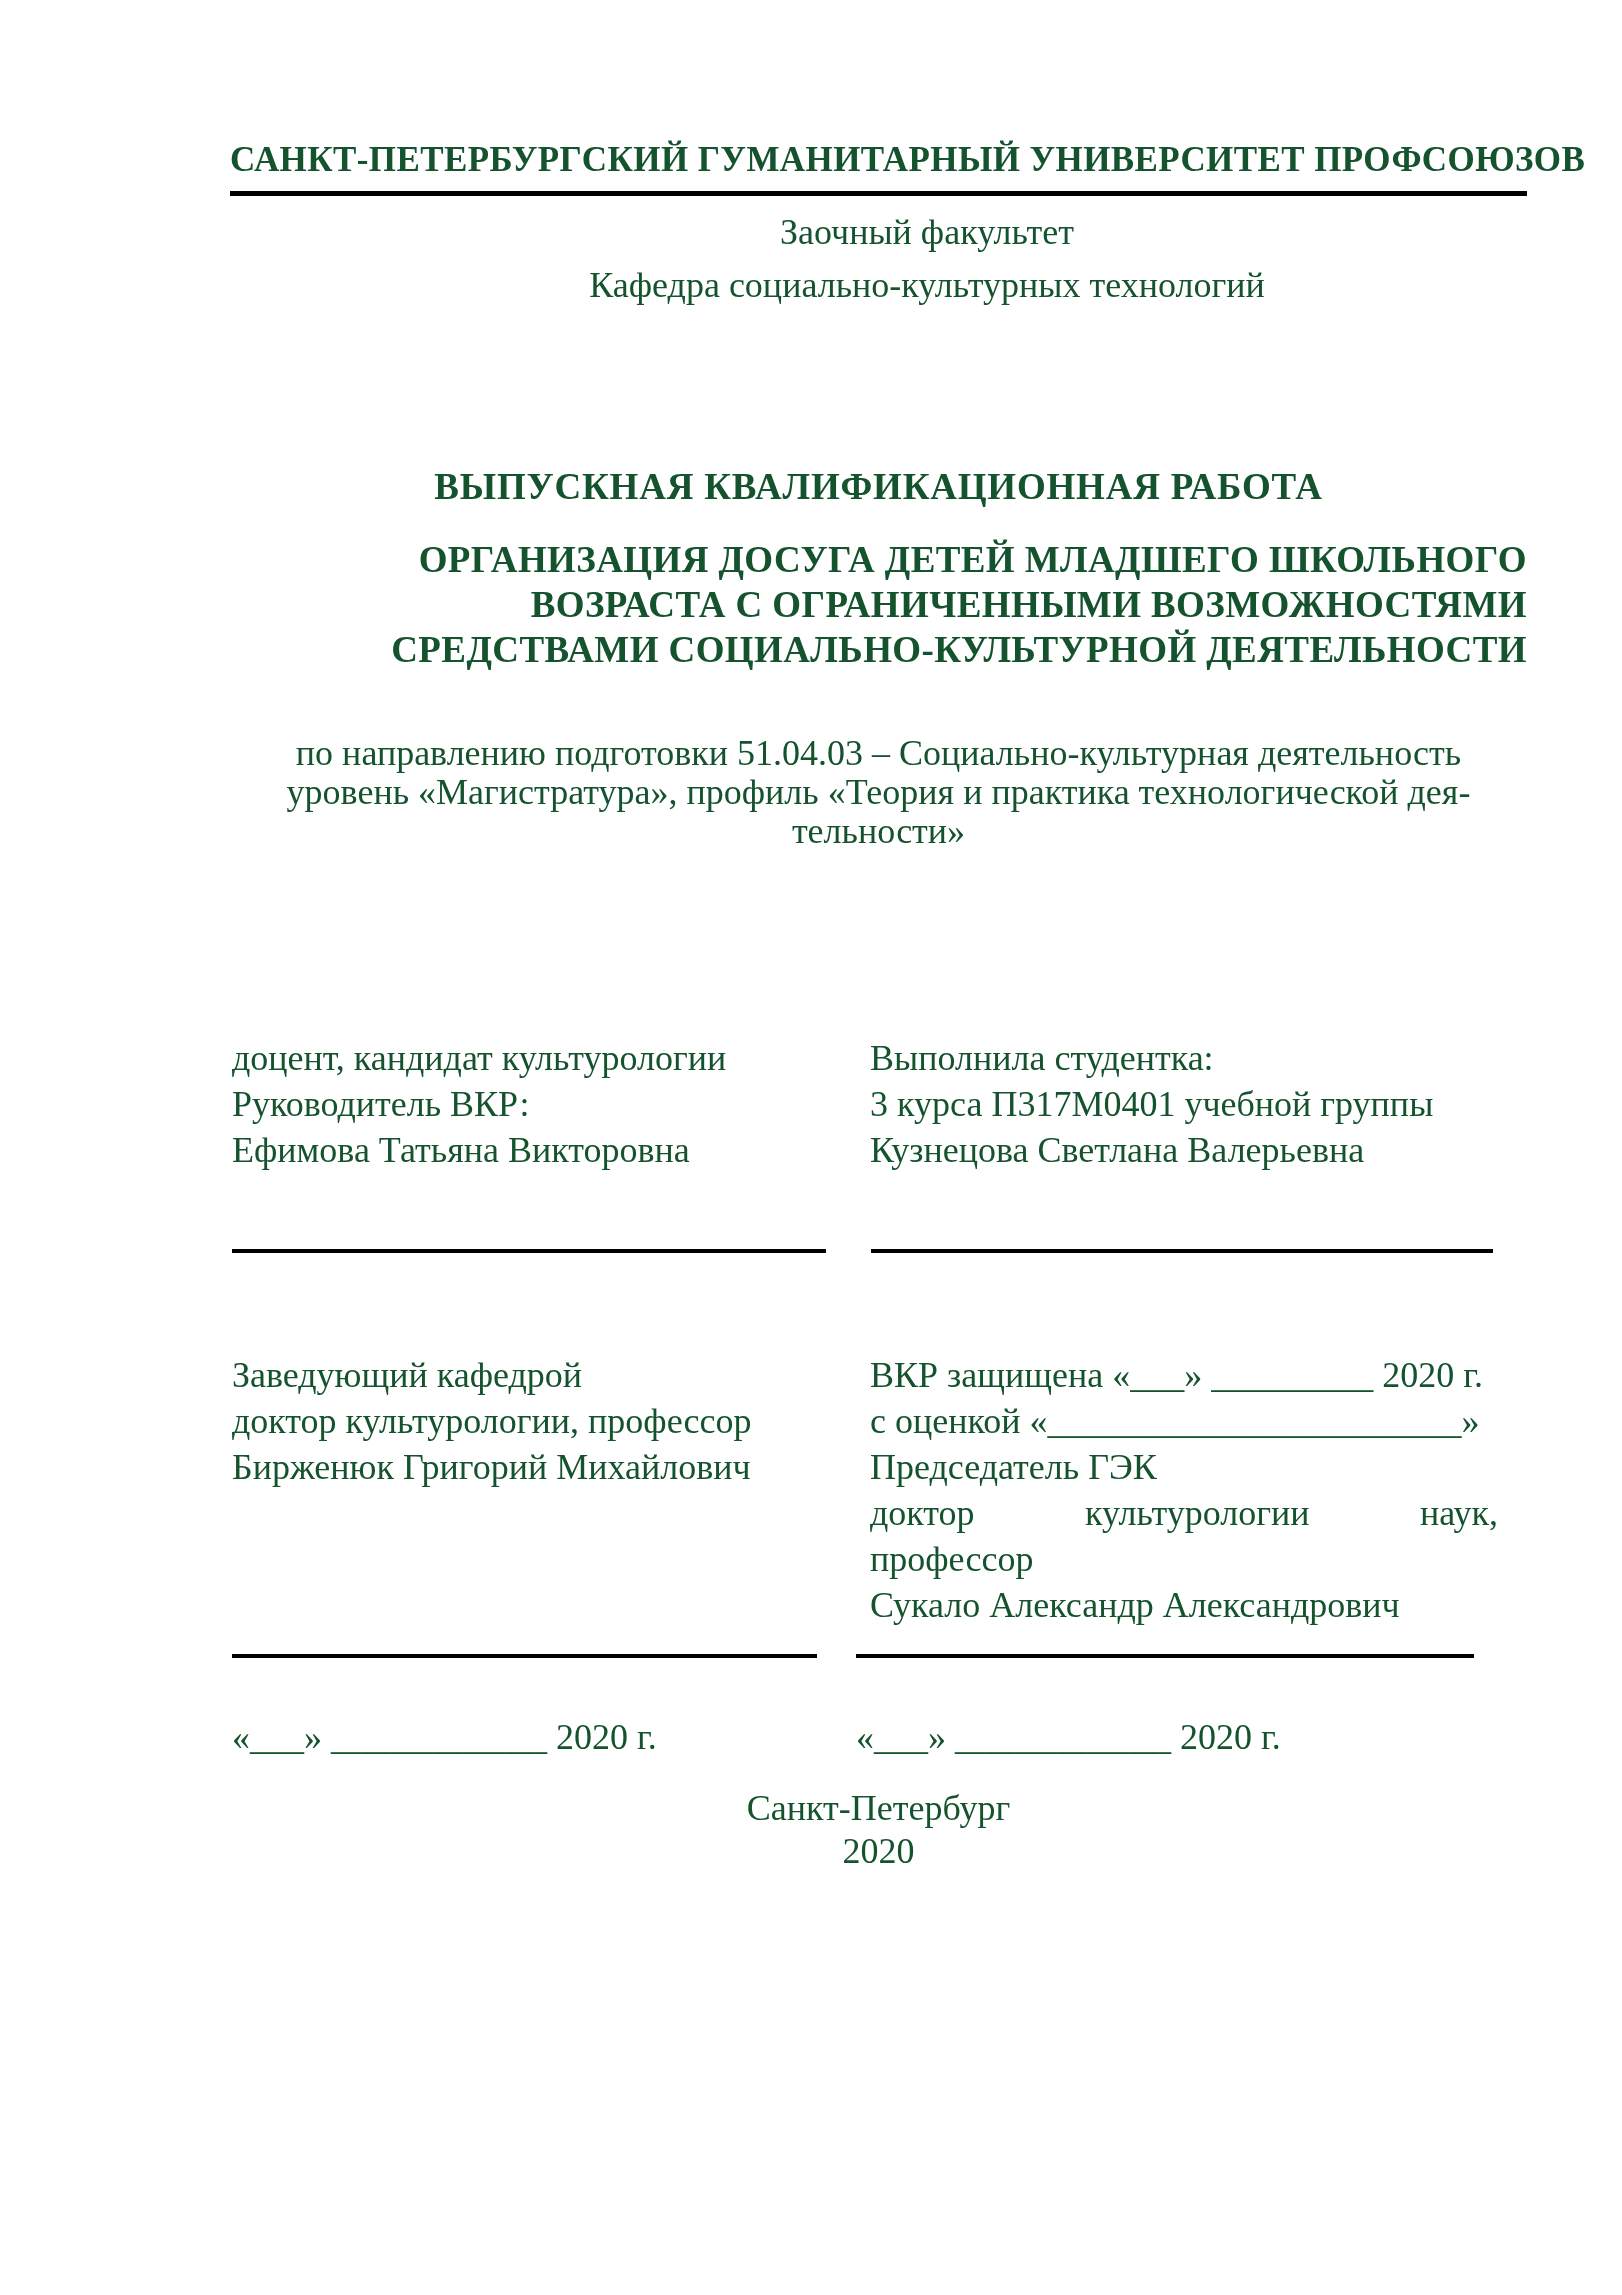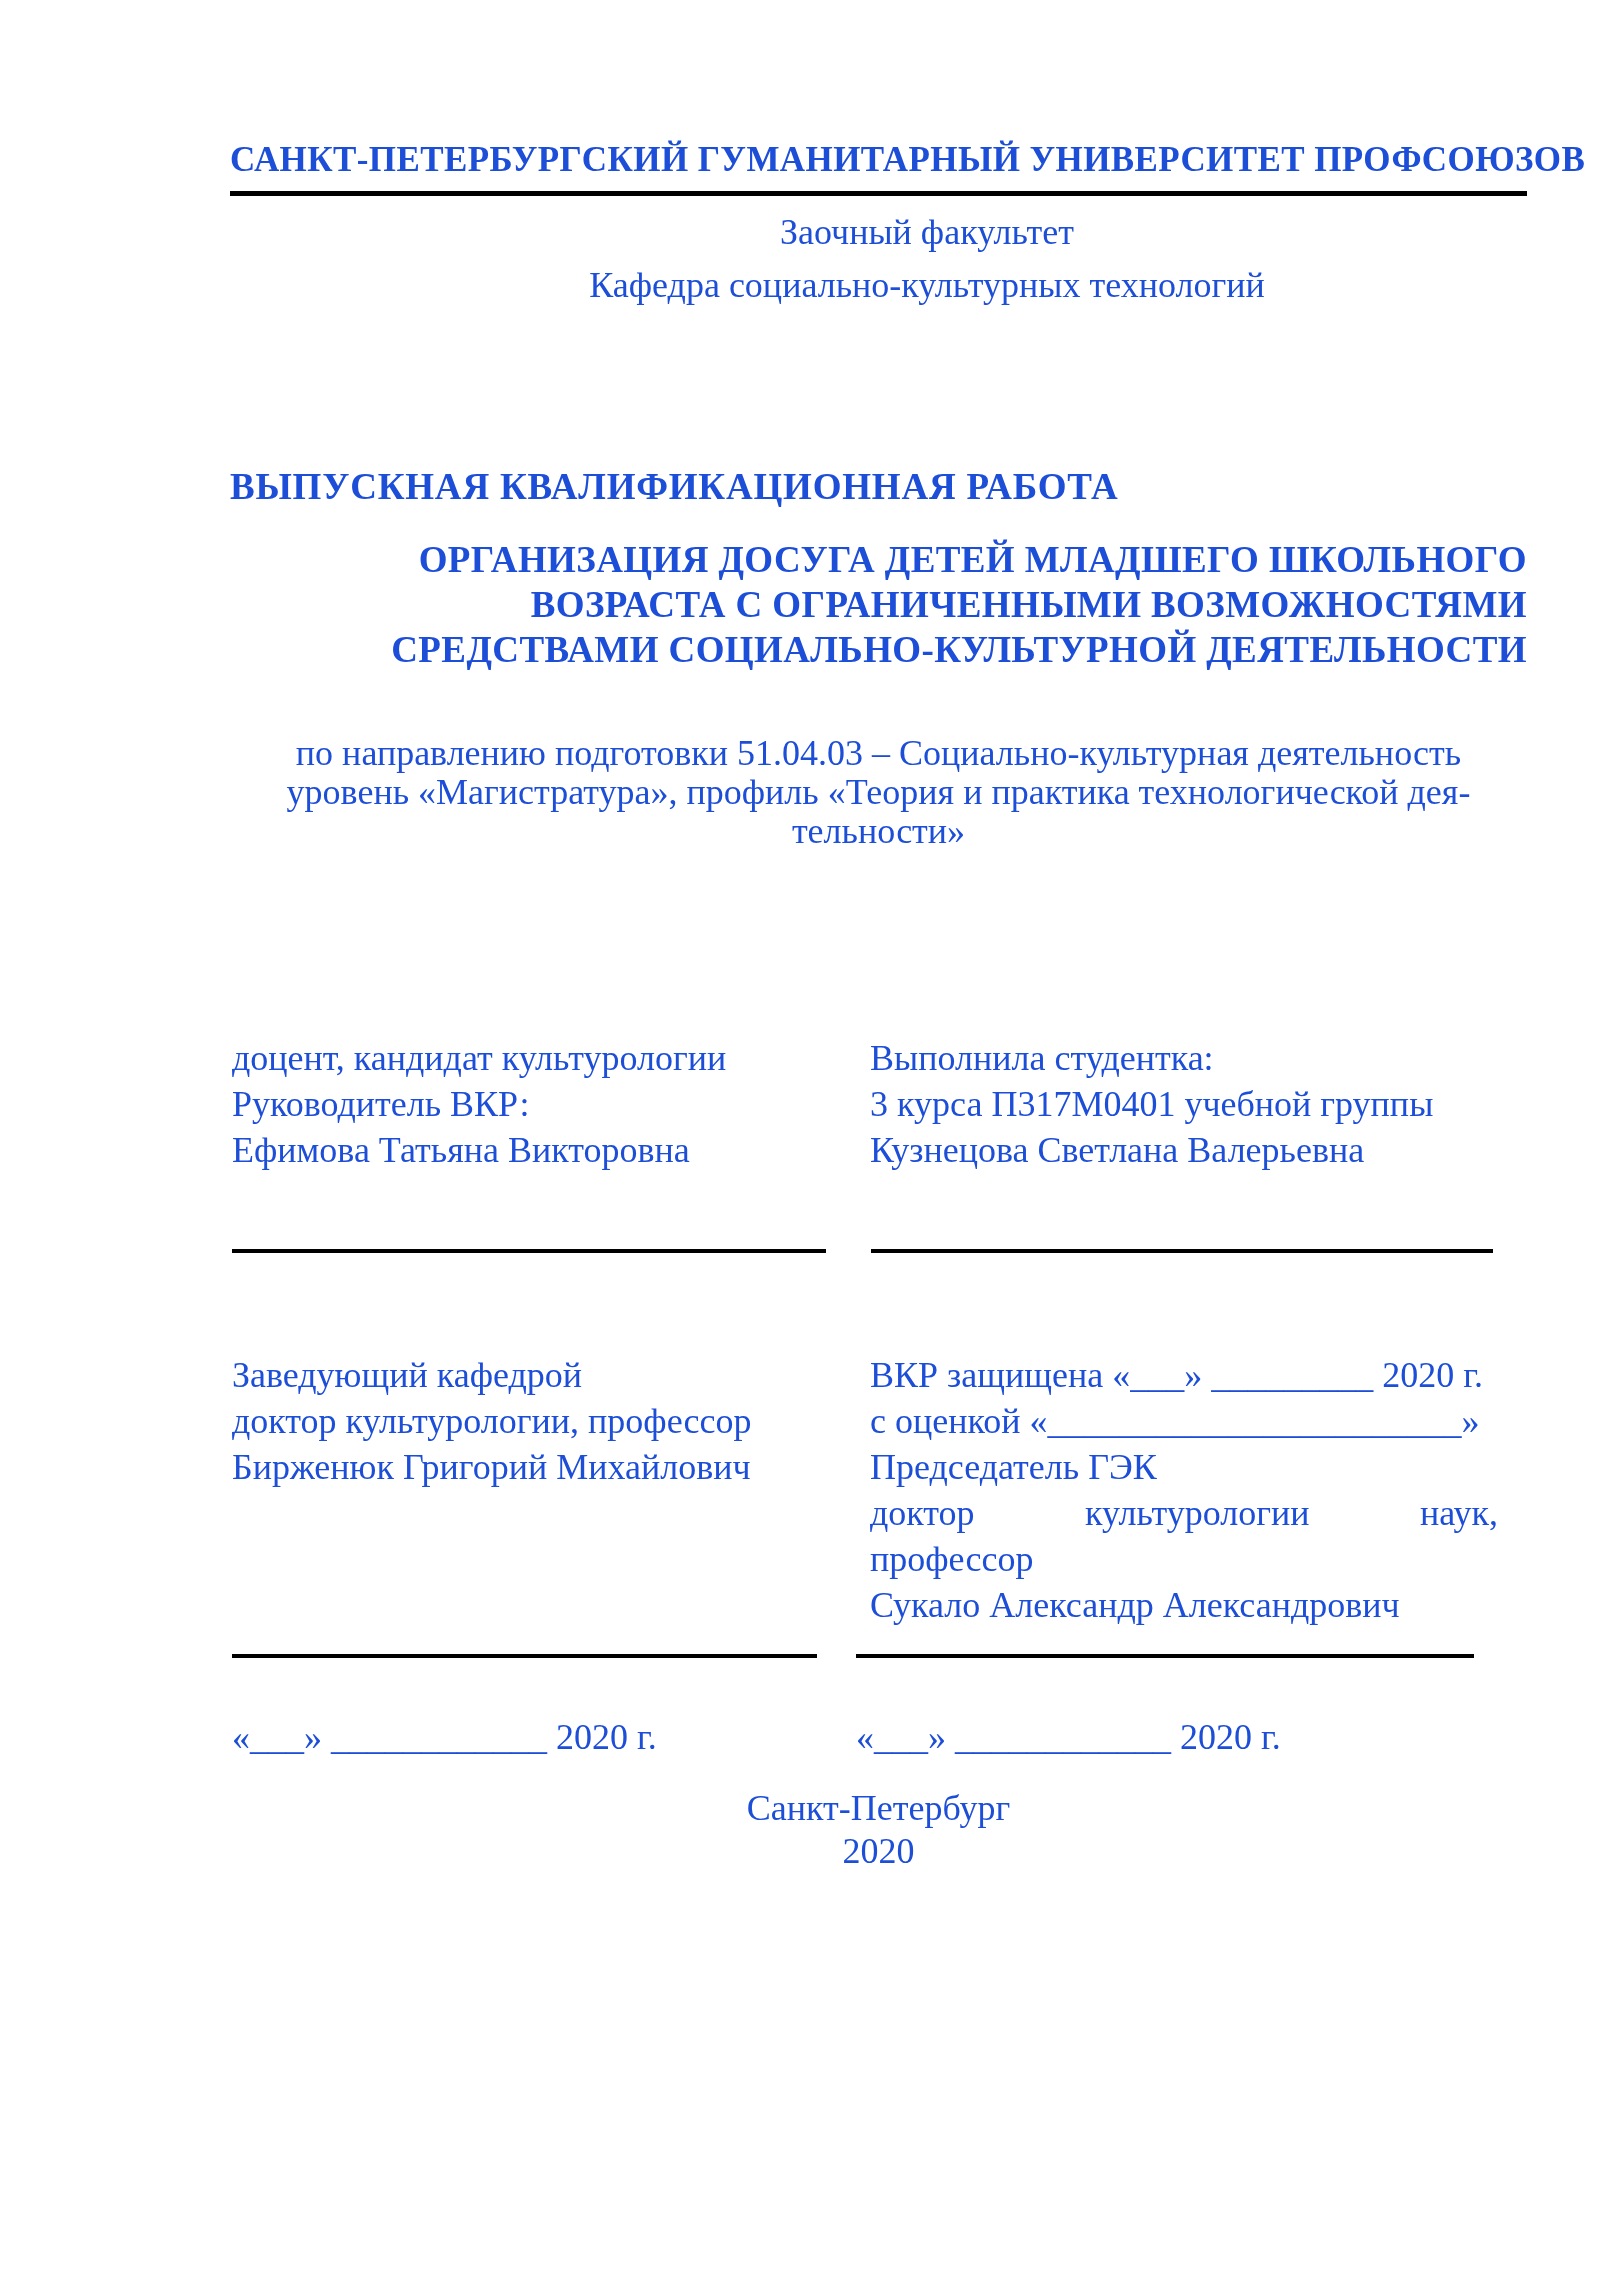--- a/index.html
+++ b/index.html
@@ -5,21 +5,21 @@
   html, body {
     margin: 0;
     padding: 0;
     background: #ffffff;
   }
   .page {
     position: relative;
     width: 1623px;
     height: 2295px;
     background: #ffffff;
-    color: #1d4ed8;
+    color: #14532d;
     font-family: "Liberation Serif", "DejaVu Serif", serif;
     font-size: 36px;
     overflow: hidden;
   }
   .abs { position: absolute; }
 
   
   .univ-header {
     left: 230px;
     top: 140px;
@@ -40,20 +40,21 @@
     box-sizing: border-box;
     text-align: center;
     line-height: 53px;
   }
 
   
   .work-type {
     left: 230px;
     top: 465px;
     width: 1297px;
+    text-align: center;
     font-weight: bold;
     font-size: 37px;
     letter-spacing: 0.8px;
   }
   .thesis-title {
     left: 230px;
     top: 537px;
     width: 1297px;
     text-align: right;
     font-weight: bold;

